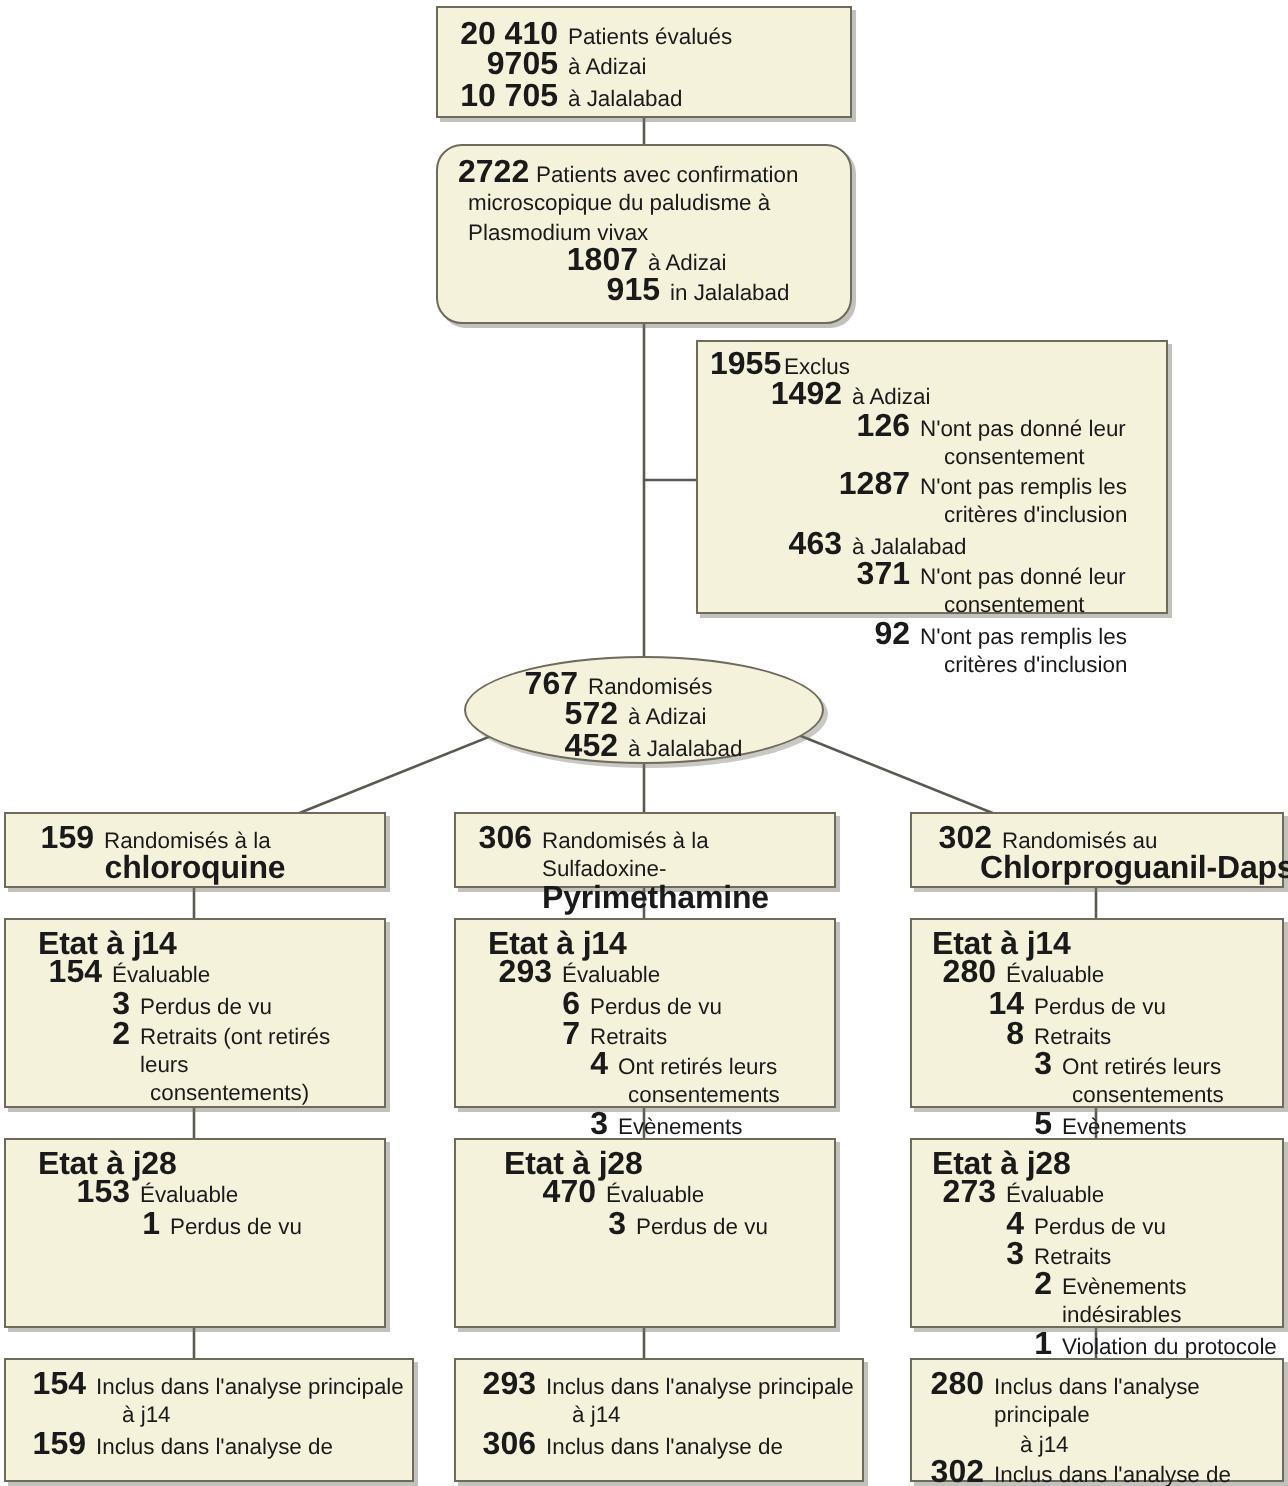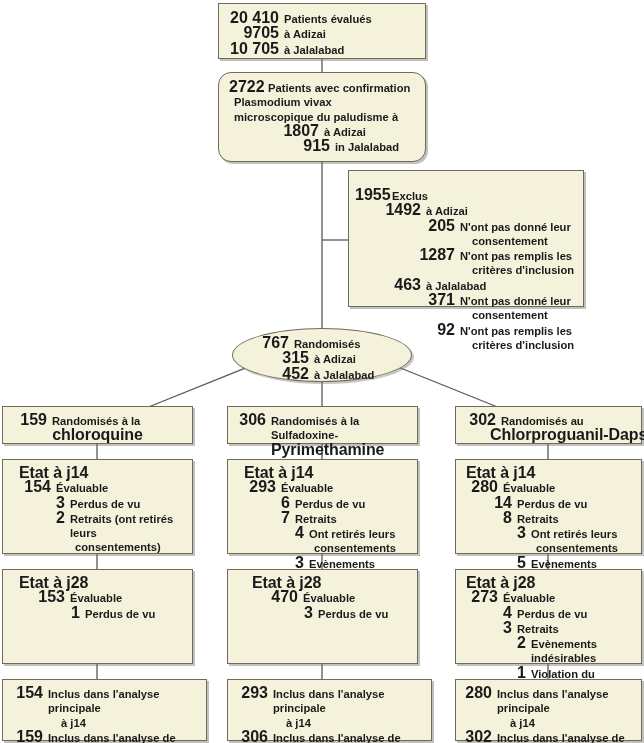--- a/index.html
+++ b/index.html
@@ -49,21 +49,21 @@
     font-size: 16px;
     line-height: 14.2px;
     font-weight: bold;
     letter-spacing: -0.1px;
   }
   .num {
     display: inline-block;
     text-align: right;
     font-weight: bold;
   }
-  .txt { font-weight: bold; }
+  .txt { font-weight: normal; }
   .row {
     display: flex;
     align-items: baseline;
     line-height: 14.3px;
   }
   .row .num {
     flex: 0 0 auto;
     text-align: right;
     padding-right: 5px;
   }
@@ -125,49 +125,49 @@
   </div>
 
   <div class="box" style="left:218px; top:72px; width:208px; height:90px;border-radius:13px;">
     <div class="pad" style="padding-top:7px; padding-left:10px;">
       <div class="row">
         <span class="num" style="width:34px;">2722</span>
         <span class="txt">Patients avec confirmation</span>
       </div>
       <div class="row">
         <span class="num" style="width:0px;"></span>
+        <span class="txt">microscopique du paludisme à</span>
+      </div>
+      <div class="row">
+        <span class="num" style="width:0px;"></span>
         <span class="txt">Plasmodium vivax</span>
-      </div>
-      <div class="row">
-        <span class="num" style="width:0px;"></span>
-        <span class="txt">microscopique du paludisme à</span>
       </div>
       <div class="row">
         <span class="num" style="width:90px;">1807</span>
         <span class="txt">à Adizai</span>
       </div>
       <div class="row">
         <span class="num" style="width:101px;">915</span>
         <span class="txt">in Jalalabad</span>
       </div>
     </div>
   </div>
 
   <div class="box" style="left:348px; top:170px; width:236px; height:137px;">
-    <div class="pad" style="padding-top:17px; padding-left:6px;">
+    <div class="pad" style="padding-top:5px; padding-left:6px;">
       <div class="row">
         <span class="num" style="width:32px;">1955</span>
         <span class="txt">Exclus</span>
       </div>
       <div class="row">
         <span class="num" style="width:66px;">1492</span>
         <span class="txt">à Adizai</span>
       </div>
       <div class="row">
-        <span class="num" style="width:100px;">205</span>
+        <span class="num" style="width:100px;">126</span>
         <span class="txt">N'ont pas donné leur</span>
       </div>
       <div class="row">
         <span class="num" style="width:112px;"></span>
         <span class="txt">consentement</span>
       </div>
       <div class="row">
         <span class="num" style="width:100px;">1287</span>
         <span class="txt">N'ont pas remplis les</span>
       </div>
@@ -198,21 +198,21 @@
     </div>
   </div>
 
   <div class="ellipse" style="left:232px; top:328px; width:180px; height:54px;">
     <div style="padding-top:7px; padding-left:24px;">
       <div class="row">
         <span class="num" style="width:32px;">767</span>
         <span class="txt">Randomisés</span>
       </div>
       <div class="row">
-        <span class="num" style="width:52px;">315</span>
+        <span class="num" style="width:52px;">572</span>
         <span class="txt">à Adizai</span>
       </div>
       <div class="row">
         <span class="num" style="width:52px;">452</span>
         <span class="txt">à Jalalabad</span>
       </div>
     </div>
   </div>
 
   <div class="box" style="left:2px; top:406px; width:191px; height:38px;">

